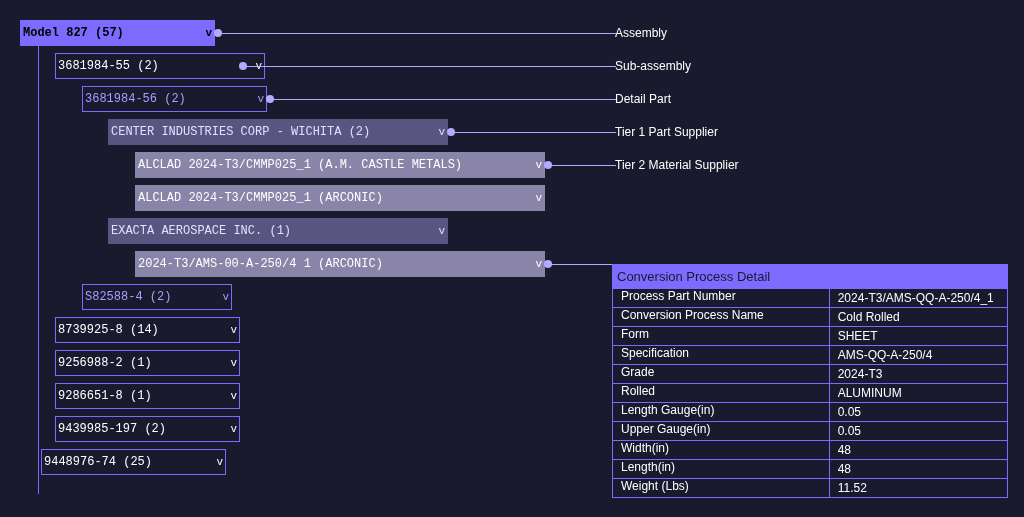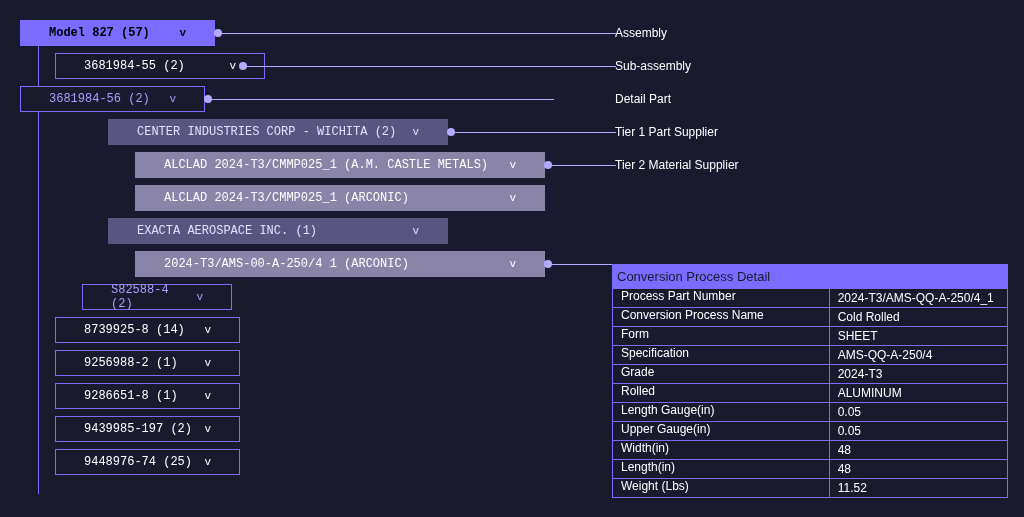--- a/index.html
+++ b/index.html
@@ -15,21 +15,21 @@
   .tree {
     position: absolute;
     left: 20px;
     top: 20px;
   }
   .node {
     display: flex;
     align-items: center;
     justify-content: space-between;
     border: 1px solid #7b6cff;
-    padding: 5px 28px;
+    padding: 5px 2px;
     font-size: 12px;
     height: 26px;
     margin-bottom: 7px;
     position: relative;
     font-family: Liberation Mono, monospace;
   }
   .node-solid {
     background: #7b6cff;
     color: #000;
     font-weight: bold;
@@ -137,21 +137,21 @@
     <span class="label-line" style="width:398px; left:197px;"></span>
   </div>
 
   <div class="node node-outline-dark" style="width:210px; margin-left:35px;">
     <span>3681984-55 (2)</span>
     <span class="chev">v</span>
     <span class="label-dot" style="left:187px;"></span>
     <span class="label-line" style="width:373px; left:187px;"></span>
   </div>
 
-  <div class="node node-outline-dim" style="width:185px; ">
+  <div class="node node-outline-dim" style="width:185px; margin-left:62px;">
     <span>3681984-56 (2)</span>
     <span class="chev">v</span>
     <span class="label-dot" style="left:187px;"></span>
     <span class="label-line" style="width:346px; left:187px;"></span>
   </div>
 
   <div class="node node-mid" style="width:340px; margin-left:88px;">
     <span>CENTER INDUSTRIES CORP - WICHITA (2)</span>
     <span class="chev">v</span>
     <span class="label-dot" style="left:342px;"></span>
@@ -196,21 +196,21 @@
     <span class="chev">v</span>
   </div>
   <div class="node node-outline-dark" style="width:185px; margin-left:35px;">
     <span>9286651-8 (1)</span>
     <span class="chev">v</span>
   </div>
   <div class="node node-outline-dark" style="width:185px; margin-left:35px;">
     <span>9439985-197 (2)</span>
     <span class="chev">v</span>
   </div>
-  <div class="node node-outline-dark" style="width:185px; margin-left:35px;">
+  <div class="node node-outline-dark" style="width:185px; margin-left:21px;">
     <span>9448976-74 (25)</span>
     <span class="chev">v</span>
   </div>
 
 </div>
 
 <div class="legend">
   <div class="legend-item">Assembly</div>
   <div class="legend-item">Sub-assembly</div>
   <div class="legend-item">Detail Part</div>

